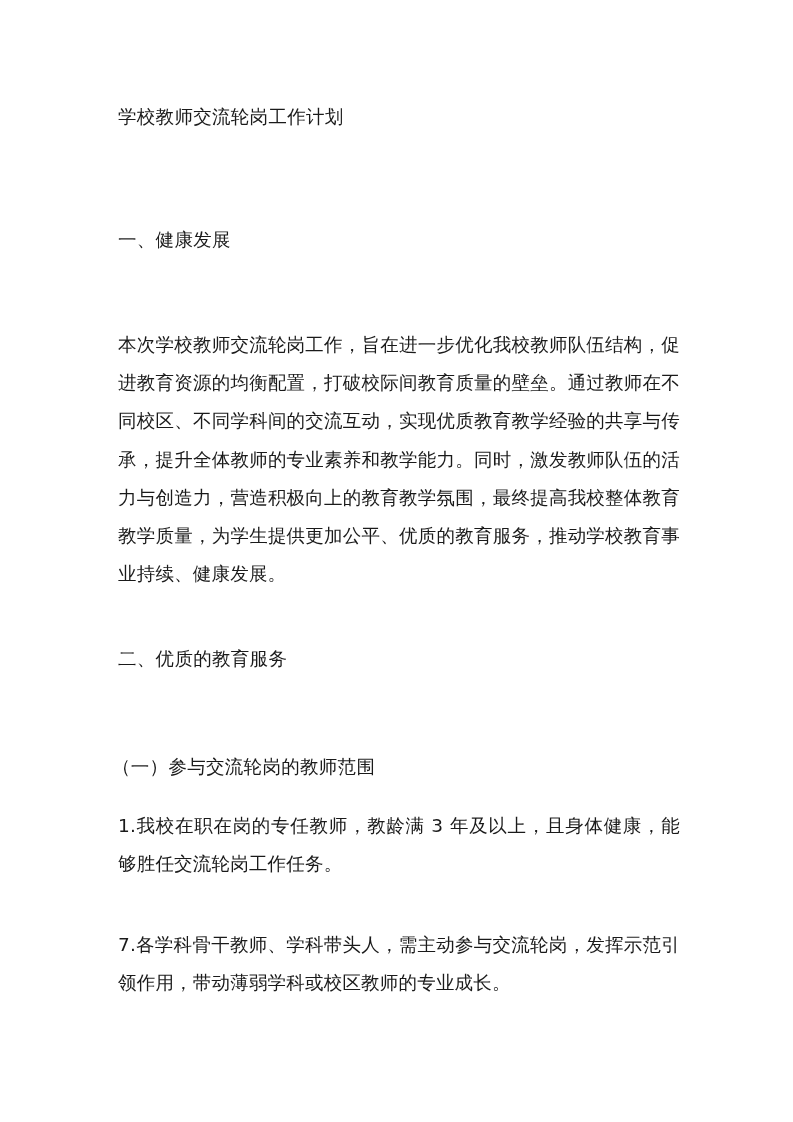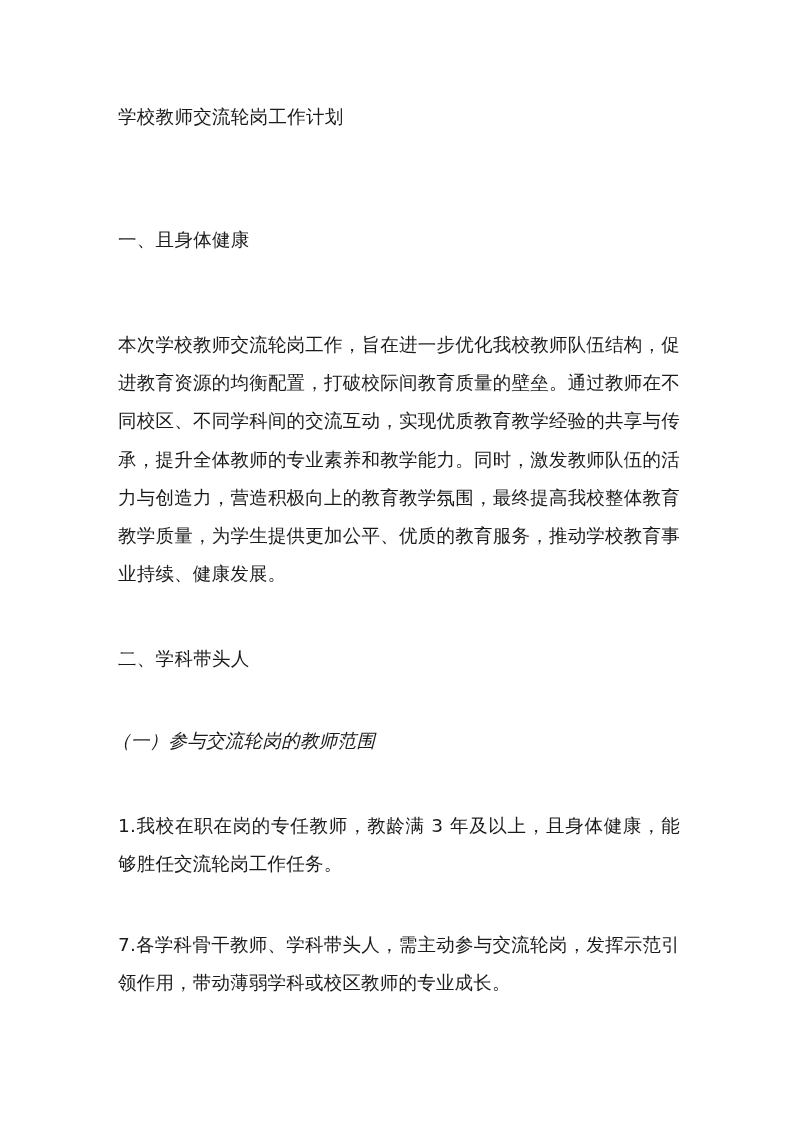--- a/index.html
+++ b/index.html
@@ -40,36 +40,36 @@
       text-align: justify;
       letter-spacing: 0.2px;
     }
     .para.body-text {
       word-break: break-all;
     }
     .title { top: 106px; }
     .h1 { top: 229px; }
     .p1 { top: 306px; margin-top: 20px; }
     .h2 { top: 648px; }
-    .h3 { top: 730px; left: 112px; font-style: italic; }
+    .h3 { top: 756px; left: 112px; }
     .item1 { top: 807px; }
     .item2 { top: 926px; }
   </style>
 </head>
 <body>
 
 <div class="page">
 
   <div class="line title">学校教师交流轮岗工作计划</div>
 
-  <div class="line h1">一、且身体健康</div>
+  <div class="line h1">一、健康发展</div>
 
   <div class="para body-text p1">本次学校教师交流轮岗工作，旨在进一步优化我校教师队伍结构，促进教育资源的均衡配置，打破校际间教育质量的壁垒。通过教师在不同校区、不同学科间的交流互动，实现优质教育教学经验的共享与传承，提升全体教师的专业素养和教学能力。同时，激发教师队伍的活力与创造力，营造积极向上的教育教学氛围，最终提高我校整体教育教学质量，为学生提供更加公平、优质的教育服务，推动学校教育事业持续、健康发展。</div>
 
-  <div class="line h2">二、学科带头人</div>
+  <div class="line h2">二、优质的教育服务</div>
 
   <div class="line h3">（一）参与交流轮岗的教师范围</div>
 
   <div class="para body-text item1">1.我校在职在岗的专任教师，教龄满 3 年及以上，且身体健康，能够胜任交流轮岗工作任务。</div>
 
   <div class="para body-text item2">7.各学科骨干教师、学科带头人，需主动参与交流轮岗，发挥示范引领作用，带动薄弱学科或校区教师的专业成长。</div>
 
 </div>
 
 </body></html>

